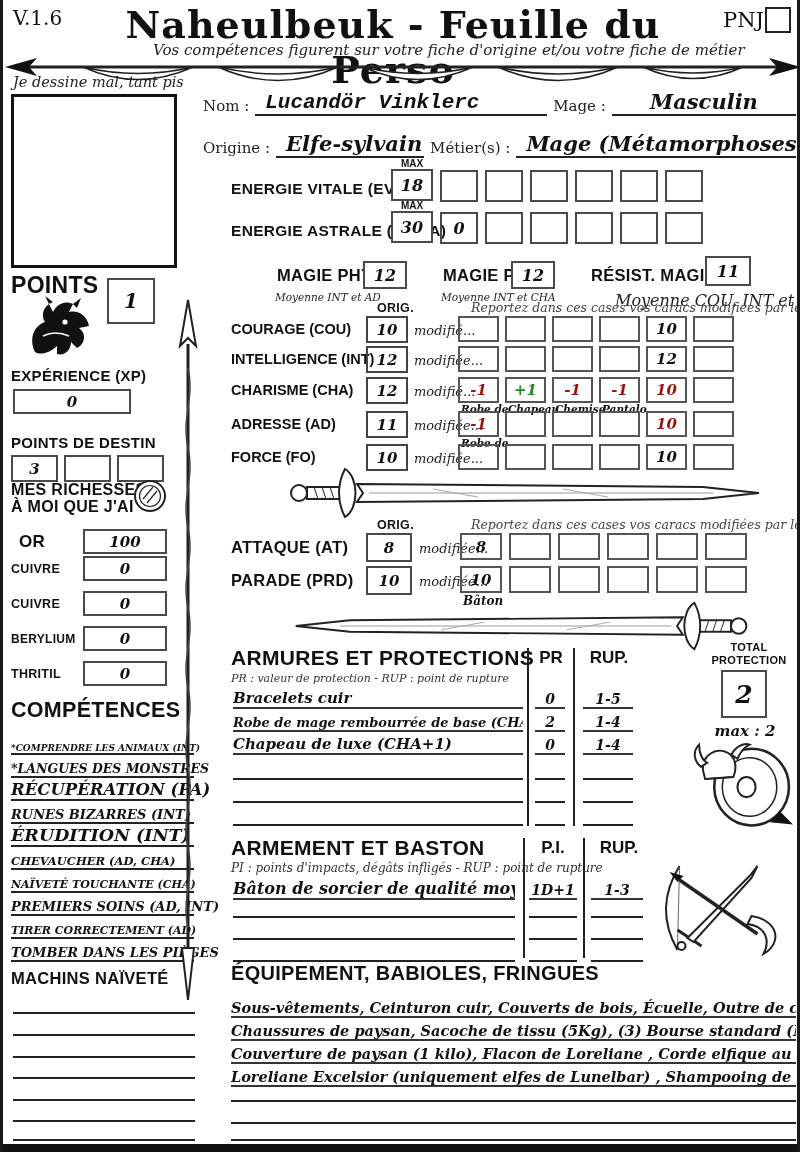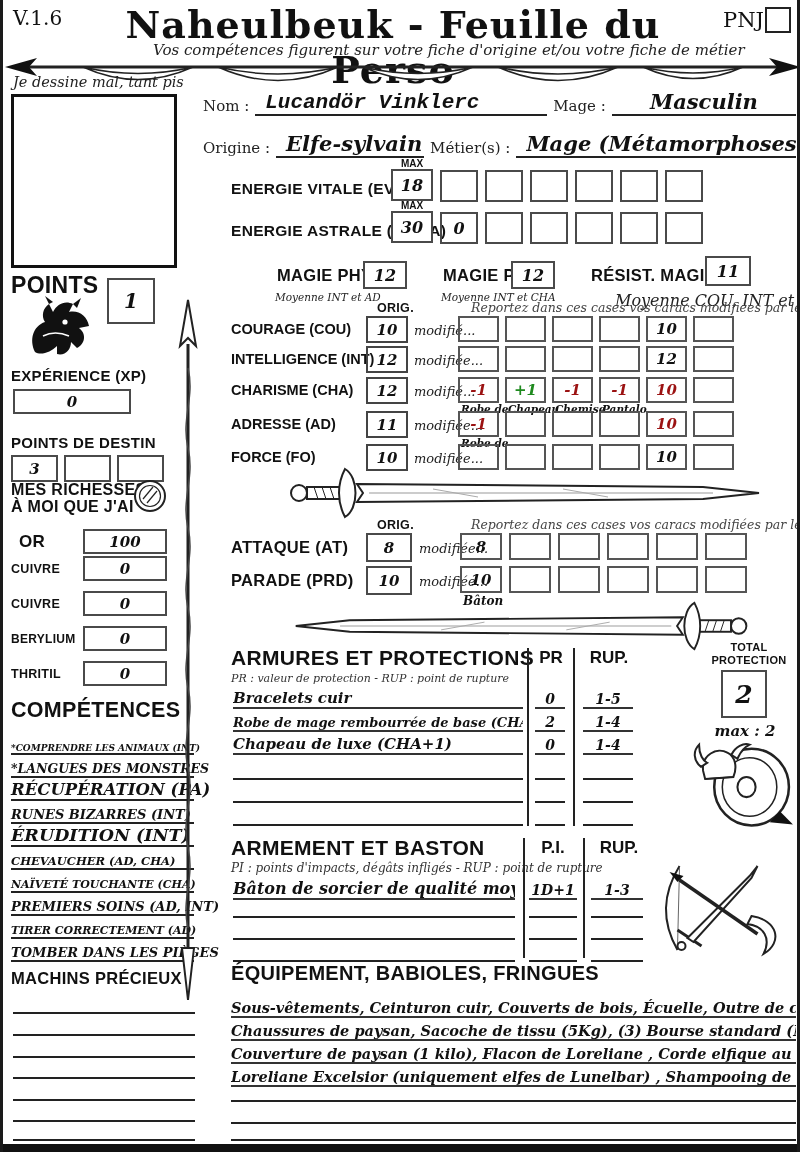--- a/index.html
+++ b/index.html
@@ -127,21 +127,21 @@
     <li>RÉCUPÉRATION (PA)</li>
     <li>RUNES BIZARRES (INT)</li>
     <li>ÉRUDITION (INT)</li>
     <li>CHEVAUCHER (AD, CHA)</li>
     <li>NAÏVETÉ TOUCHANTE (CHA)</li>
     <li>PREMIERS SOINS (AD, INT)</li>
     <li>TIRER CORRECTEMENT (AD)</li>
     <li>TOMBER DANS LES PIÈGES</li>
   </ul>
 
-  <div class="abs head" style="top:969px;left:8px;font-size:16.5px;">MACHINS PRÉCIEUX</div>
+  <div class="abs head" style="top:969px;left:8px;font-size:16.5px;">MACHINS NAÏVETÉ</div>
   <div class="abs blankline" style="top:998px;left:10px;width:182px;height:14px;"></div>
   <div class="abs blankline" style="top:1020px;left:10px;width:182px;height:14px;"></div>
   <div class="abs blankline" style="top:1042px;left:10px;width:182px;height:14px;"></div>
   <div class="abs blankline" style="top:1063px;left:10px;width:182px;height:14px;"></div>
   <div class="abs blankline" style="top:1085px;left:10px;width:182px;height:14px;"></div>
   <div class="abs blankline" style="top:1106px;left:10px;width:182px;height:14px;"></div>
   <div class="abs blankline" style="top:1126px;left:10px;width:182px;height:13px;"></div>
 
   <svg class="abs" style="top:298px;left:172px;" width="26" height="704" viewBox="0 0 26 704">
     <polygon points="13,2 21,48 13,40 5,48" fill="#fff" stroke="#222" stroke-width="2"></polygon>

